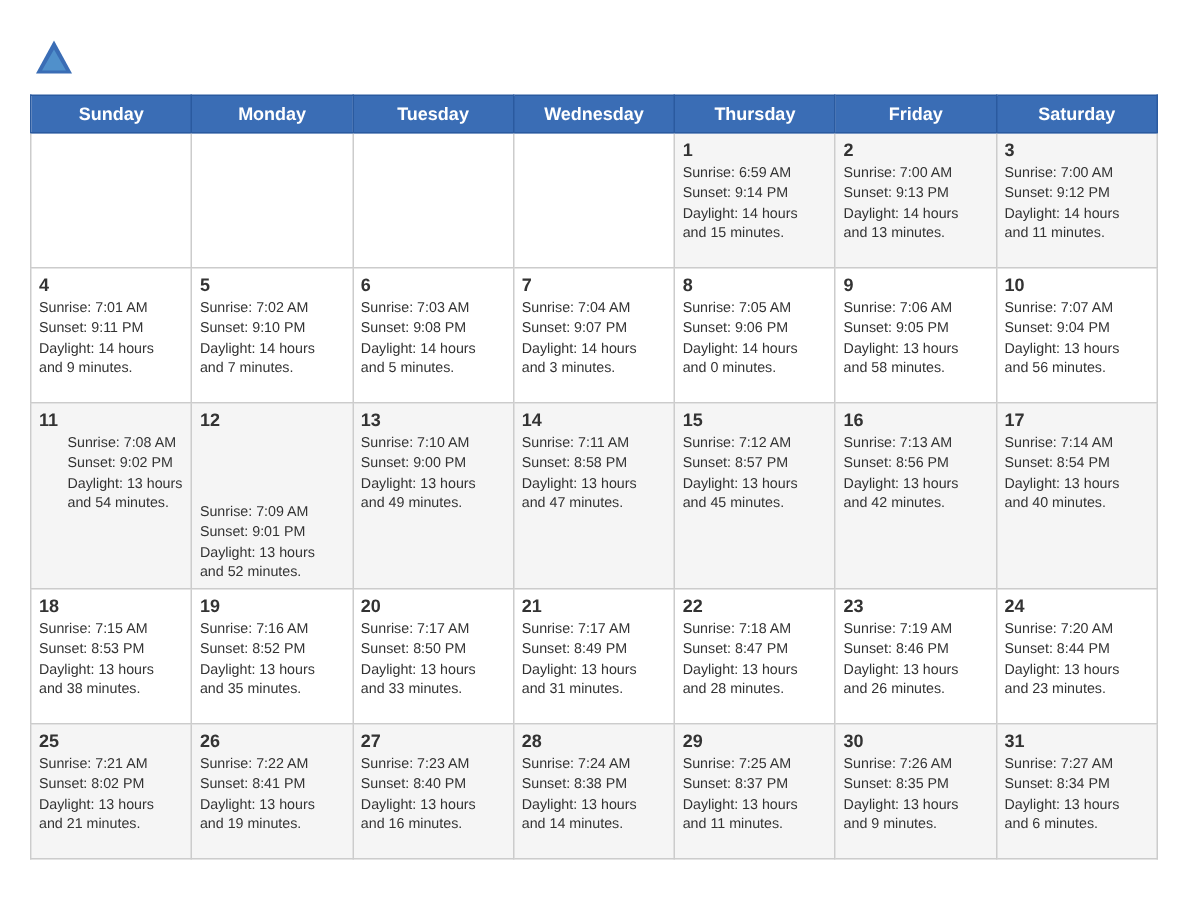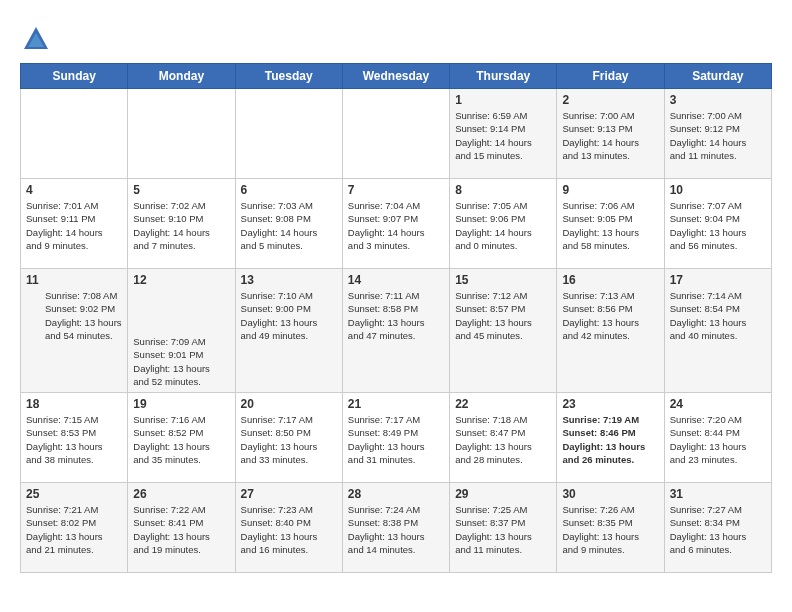--- a/index.html
+++ b/index.html
@@ -287,21 +287,21 @@
         </td>
         <td>
           <span class="day-number">22</span>
           <div class="cell-content" style="white-space: pre-line;">Sunrise: 7:18 AM
 Sunset: 8:47 PM
 Daylight: 13 hours
 and 28 minutes.</div>
         </td>
         <td>
           <span class="day-number">23</span>
-          <div class="cell-content" style="white-space: pre-line; font-weight: bold;">Sunrise: 7:19 AM
+          <div class="cell-content" style="white-space: pre-line;">Sunrise: 7:19 AM
 Sunset: 8:46 PM
 Daylight: 13 hours
 and 26 minutes.</div>
         </td>
         <td>
           <span class="day-number">24</span>
           <div class="cell-content" style="white-space: pre-line;">Sunrise: 7:20 AM
 Sunset: 8:44 PM
 Daylight: 13 hours
 and 23 minutes.</div>

